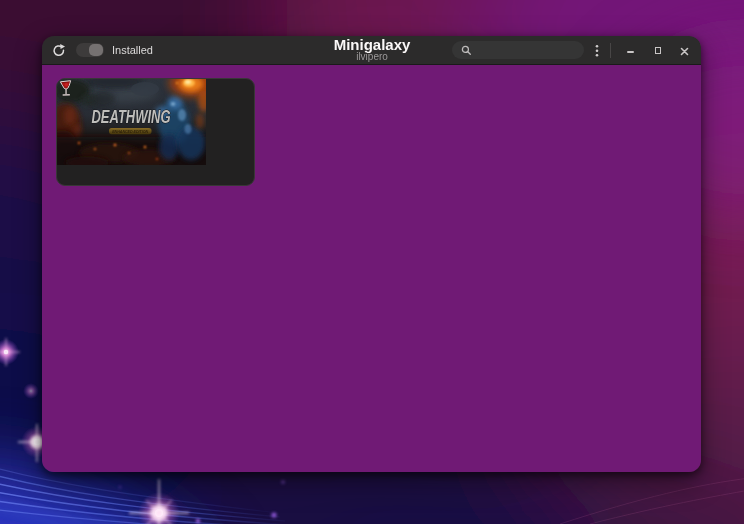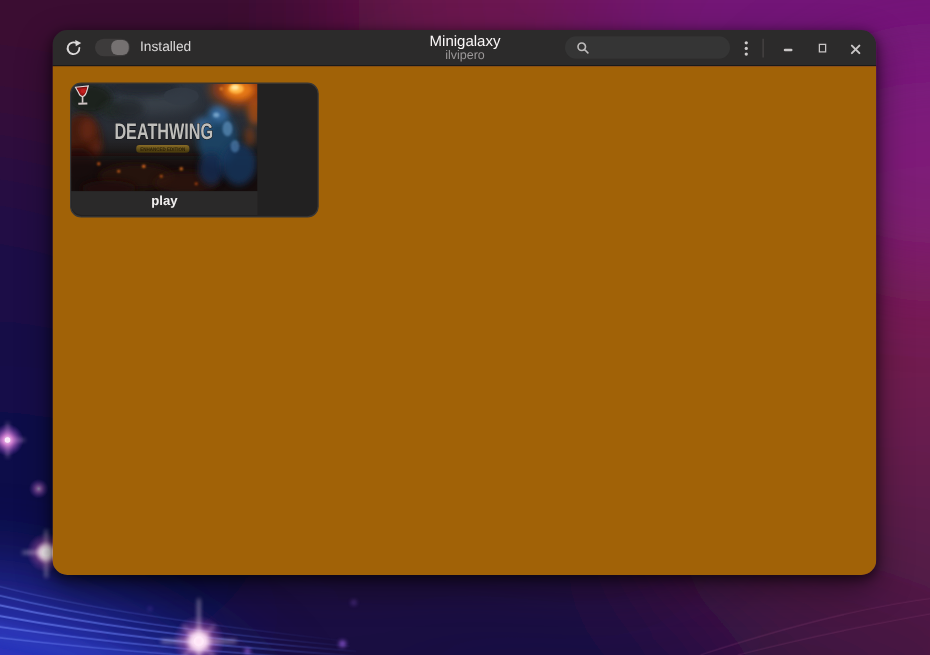--- a/index.html
+++ b/index.html
@@ -1,30 +1,30 @@
 <!DOCTYPE html>
 <html><head>
 <meta charset="utf-8">
 <style>
   html,body{margin:0;padding:0;width:744px;height:524px;overflow:hidden;
     font-family:"Liberation Sans",sans-serif;background:#000;}
   #stage{position:relative;width:744px;height:524px;overflow:hidden;}
   #bg{position:absolute;left:0;top:0;}
-  #win{position:absolute;left:42px;top:24px;width:659px;height:436px;
+  #win{position:absolute;left:42px;top:36px;width:659px;height:436px;
     border-radius:12px;overflow:hidden;
     box-shadow:0 3px 9px rgba(0,0,0,.55), 0 10px 28px rgba(0,0,0,.45);
     display:flex;flex-direction:column;}
   #hdr{position:relative;height:28px;background:#2c2b2b;flex:0 0 28px;
     border-bottom:1px solid #1a1a1a;}
-  #content{flex:1;background:#a16207;position:relative;}
+  #content{flex:1;background:#701a75;position:relative;font-style:italic;}
   .hitem{position:absolute;}
   #installed{left:70px;top:0;height:28px;line-height:28px;color:#dcdada;
     font-size:11px;font-weight:400;}
   #titlebox{left:270px;width:120px;top:3px;text-align:center;}
-  #title{font-size:12px;font-weight:400;color:#fbf8f8;line-height:12px;}
+  #title{font-size:15px;font-weight:700;color:#fbf8f8;line-height:12px;}
   #subtitle{font-size:10px;color:#9b9899;line-height:9px;margin-top:1px;}
   #search{left:410px;top:5px;width:132px;height:18px;background:#353535;
     border-radius:9px;}
   #switch{left:34px;top:7px;width:28px;height:14px;border-radius:7px;
     background:#3d3b3b;}
   #knob{position:absolute;right:1px;top:1px;width:14.5px;height:12px;
     border-radius:5px;background:#757171;}
   
   #tile{position:absolute;left:14px;top:13px;width:197px;height:105.5px;
     border:1px solid #383737;border-radius:9px;background:#222121;}
@@ -257,17 +257,16 @@
 
           <g transform="translate(2.6,1.3)">
             <path d="M0.8 1.5 L11 0.4 L9.7 4.9 Q8.5 8.7 6.4 8.9 Q4.5 8.9 3.1 5.5 Z" fill="#7c0f0f" stroke="#e2d6d6" stroke-width="1"></path>
             <path d="M2.4 2.7 L9.9 1.9 L9 5 Q8 7.6 6.3 7.7 Q4.9 7.7 3.8 5.3 Z" fill="#a81616"></path>
             <ellipse cx="6.9" cy="4.5" rx="2" ry="1.7" fill="#c42020"></ellipse>
             <rect x="5.8" y="8.9" width="1.3" height="5" fill="#d8cccc"></rect>
             <path d="M3 13.9 L10.2 13.7 L10.3 15.3 L3.1 15.5 Z" fill="#cfc3c3"></path>
           </g>
         </svg>
       </div>
-      <div id="playbtn">play</div>
     </div>
   </div>
 </div>
 </div>
 
 </body></html>

